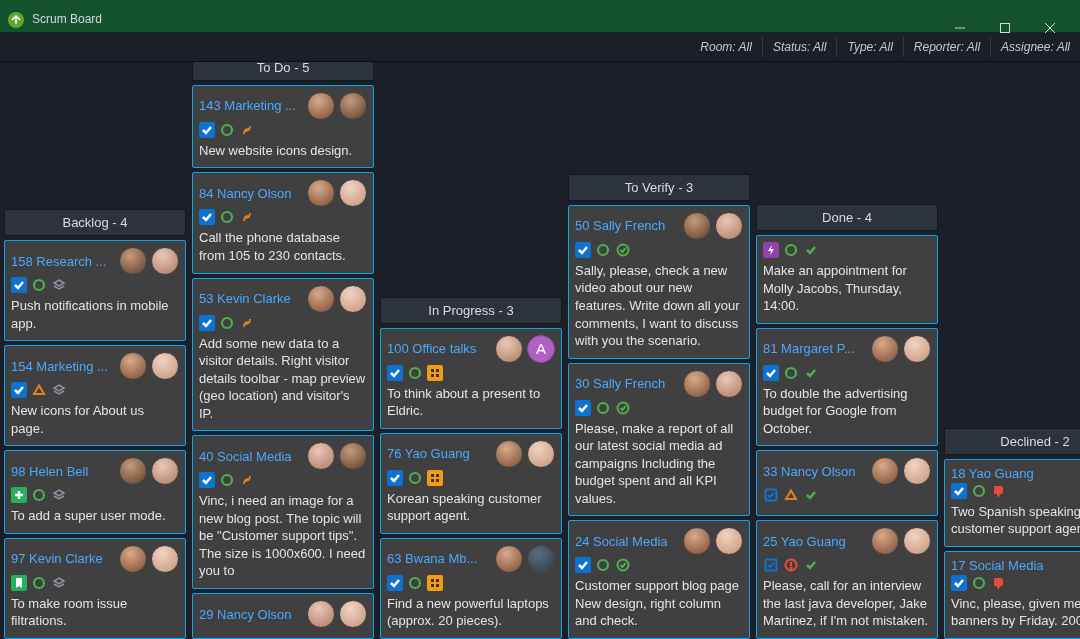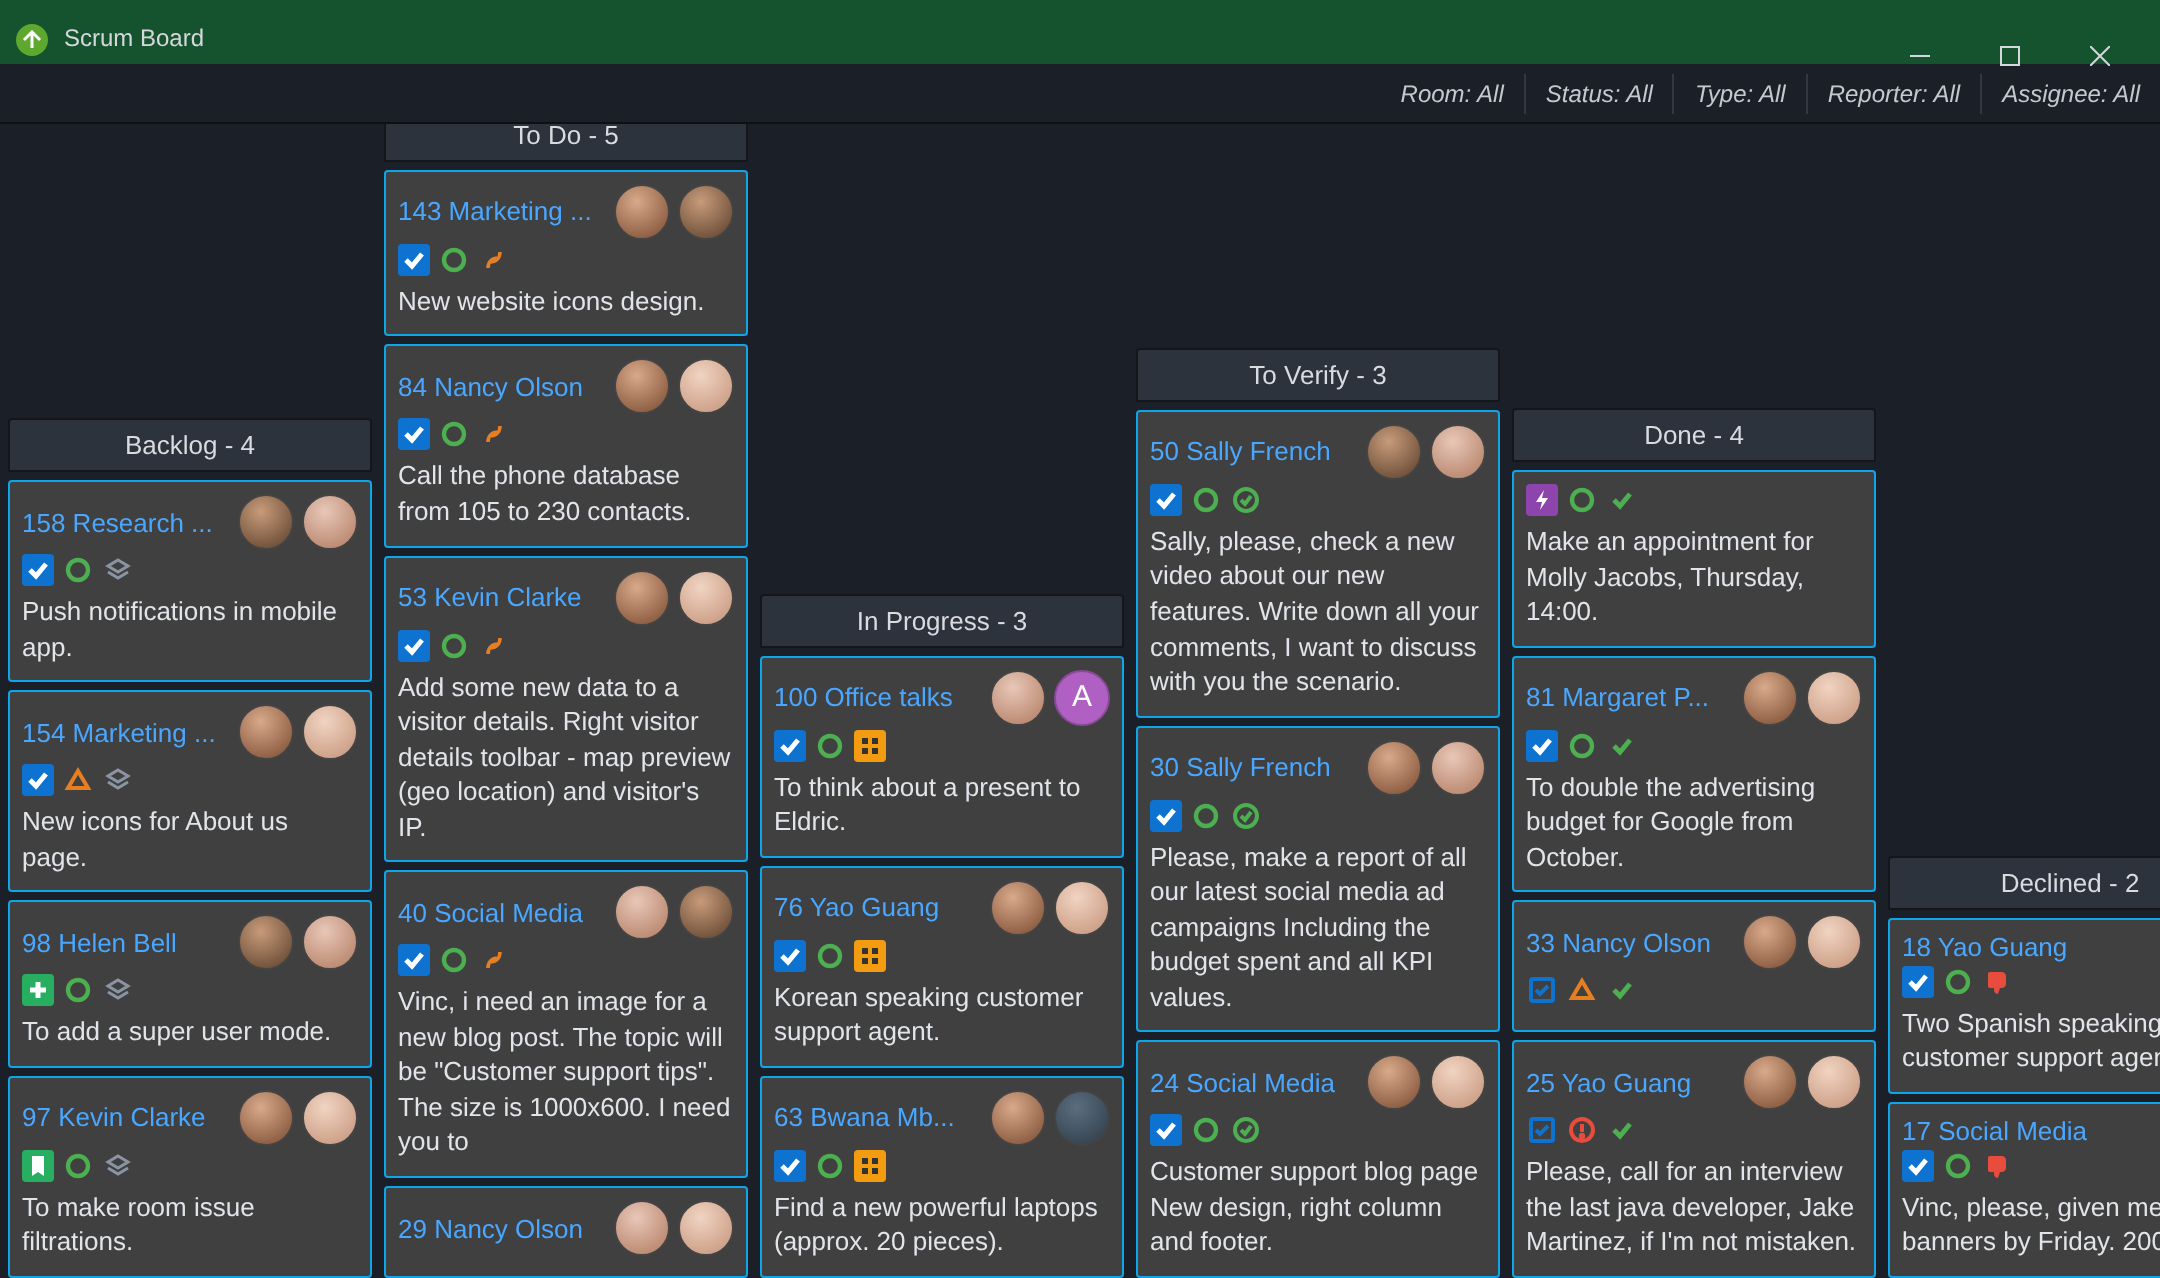--- a/index.html
+++ b/index.html
@@ -631,21 +631,21 @@
                 <circle cx="7" cy="7" r="5"></circle>
               </svg>
             </span>
             <span class="ic ic-tick-circle">
               <svg viewBox="0 0 14 14">
                 <circle cx="7" cy="7" r="5.5"></circle>
                 <polyline points="4.5,7 6.5,9 9.5,5"></polyline>
               </svg>
             </span>
           </div>
-          <div class="card-body">Customer support blog page New design, right column and footer.</div>
+          <div class="card-body">Customer support blog page New design, right column and check.</div>
         </div>
       </div>
     </div>
     <div class="column">
       <div class="column-header">Done - 4</div>
       <div class="column-body">
         <div class="card">
           <div class="icon-row">
             <span class="ic ic-bolt">
               <svg viewBox="0 0 14 14">

